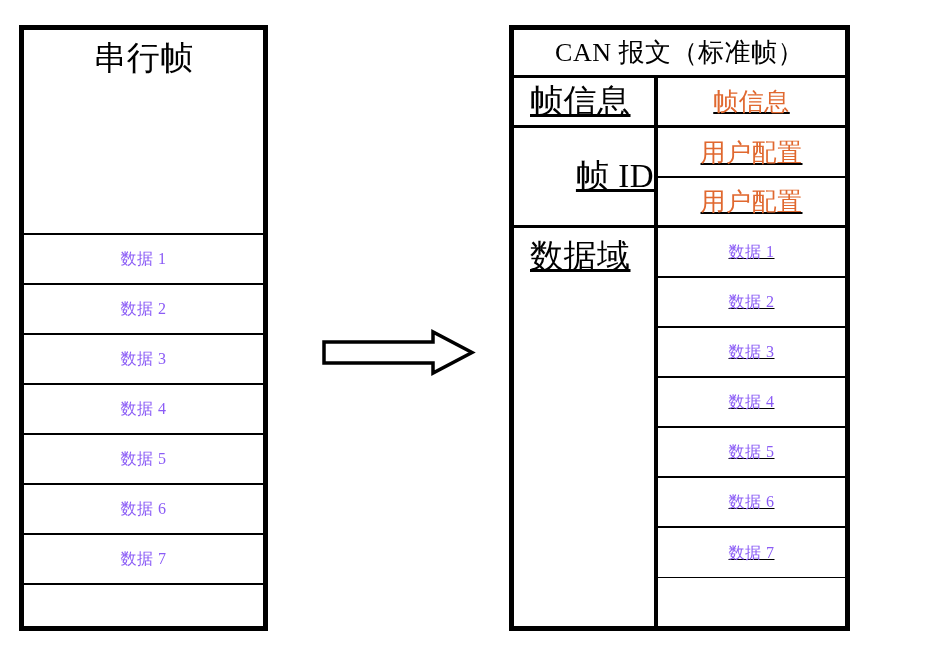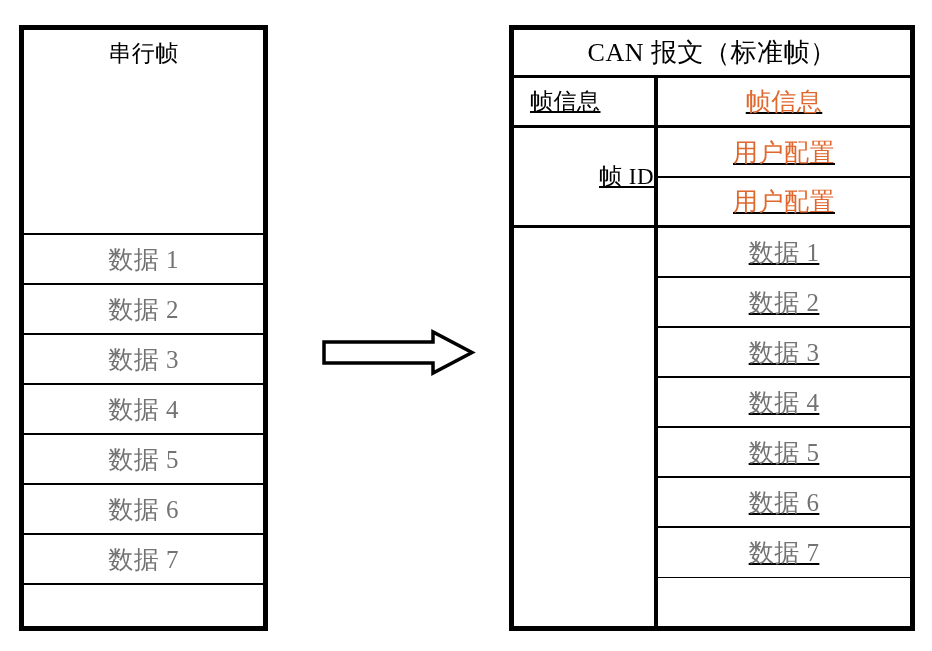--- a/index.html
+++ b/index.html
@@ -70,21 +70,21 @@
   }
 
   .sf-empty {
     height: 50px;
   }
 
   
   #can-message-table {
     left: 509px;
     top: 25px;
-    width: 406px;
+    width: 341px;
     height: 606px;
   }
 
   .can-header {
     box-sizing: border-box;
     height: 48px;
     width: 100%;
     display: flex;
     align-items: center;
     justify-content: center;
@@ -138,27 +138,27 @@
   .can-value-cell.thick {
     border-bottom: 3px solid #000000;
   }
   .can-value-cell.nb {
     border-bottom: none;
   }
 
   
   .txt-black {
     color: #000000;
-    font-size: 23px;
+    font-size: 33px;
     line-height: 1;
     letter-spacing: 0.5px;
   }
   .txt-blue {
-    color: #737373;
-    font-size: 25px;
+    color: #8b5cf6;
+    font-size: 16px;
     line-height: 1;
     letter-spacing: 0.5px;
   }
   .txt-orange {
     color: #E0682F;
     font-size: 25px;
     line-height: 1;
     letter-spacing: 0.5px;
   }
   .txt-title {
@@ -233,20 +233,23 @@
 
       <div class="can-body">
 
         <div class="can-label-col">
           <div class="can-label-cell" style="height:50px;">
             <span class="txt-black">帧信息</span>
           </div>
           <div class="can-label-cell" style="height:100px;justify-content:flex-end;">
             <span class="txt-black">帧 ID</span>
           </div>
+          <div class="can-label-cell nb" style="height:396px; align-items:flex-start; padding-top:12px;">
+            <span class="txt-black">数据域</span>
+          </div>
         </div>
 
         <div class="can-value-col">
           <div class="can-value-cell thick" style="height:50px;">
             <span class="txt-orange">帧信息</span>
           </div>
           <div class="can-value-cell" style="height:50px;">
             <span class="txt-orange">用户配置</span>
           </div>
           <div class="can-value-cell thick" style="height:50px;">

